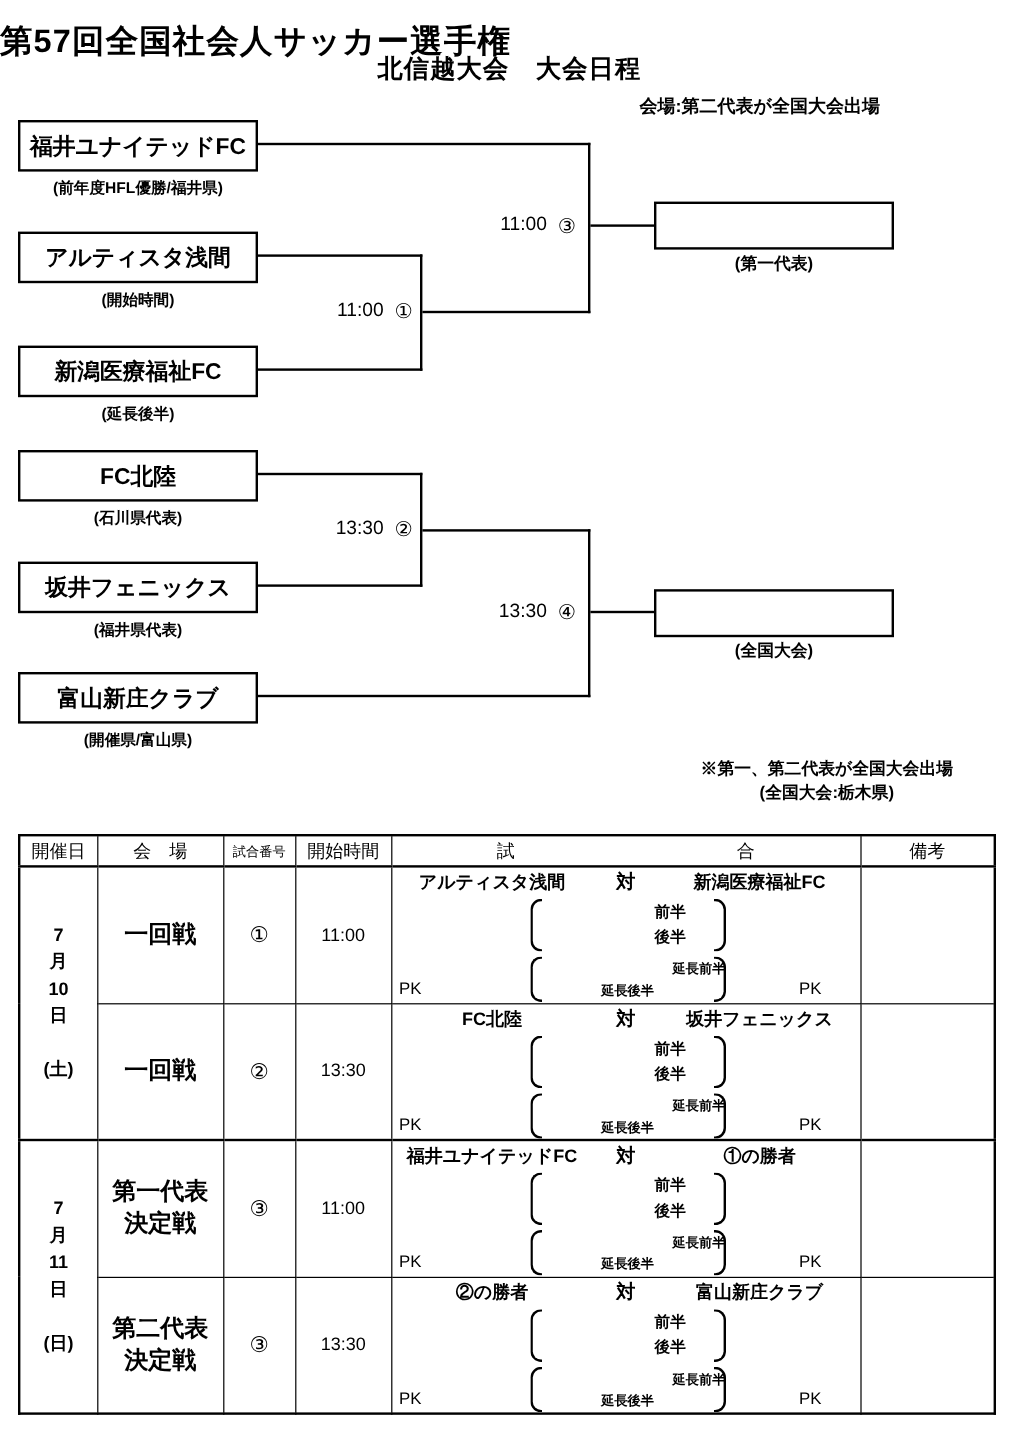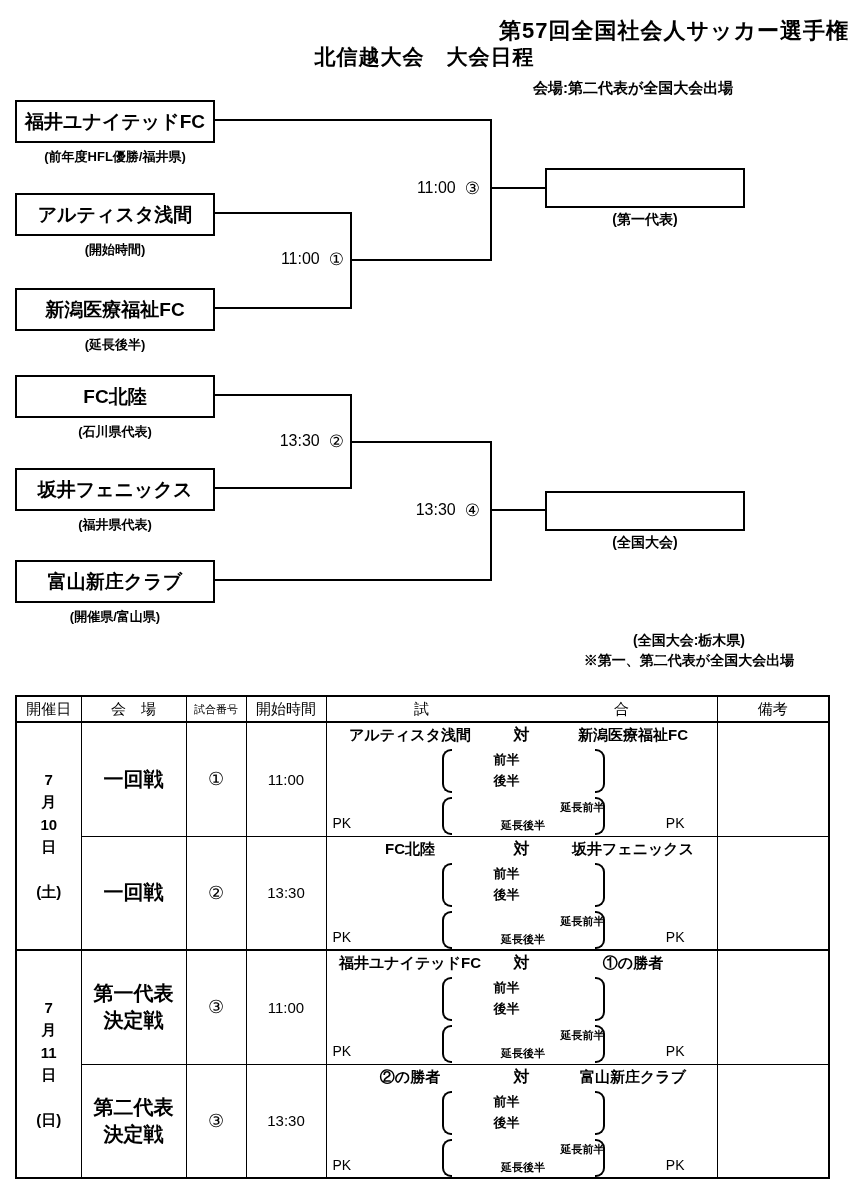--- a/index.html
+++ b/index.html
@@ -4,22 +4,22 @@
 <style>
   * { margin:0; padding:0; box-sizing:border-box; }
   html,body { background:#fff; }
   body {
     width:849px; height:1197px; position:relative;
     color:#000; font-family:"Liberation Sans", sans-serif;
   }
   .abs { position:absolute; }
 
   
-  .title1 { top:16px; left:0; width:100%; text-align:right;
-            font-size:22px; font-weight:bold; letter-spacing:1px;padding-left:28px; }
+  .title1 { top:16px; left:0; width:100%; text-align:left;
+            font-size:27px; font-weight:bold; letter-spacing:1px; }
   .title2 { top:43px; left:0; width:100%; text-align:center;
             font-size:21px; font-weight:bold; letter-spacing:1px; }
   .venue-note { top:79px; left:533px; font-size:15px; font-weight:bold; }
 
   
   .team-box { left:15px; width:200px; height:43px; border:2px solid #000;
               display:flex; align-items:center; justify-content:center;
               font-size:19px; font-weight:bold; white-space:nowrap; background:#fff; }
   .team-caption { left:0px; width:230px; text-align:center; font-size:13px;
                   font-weight:bold; white-space:nowrap; }
@@ -58,21 +58,21 @@
   .teams .vs { width:56px; text-align:center; font-size:16px; }
 
   .brk { position:absolute; width:10px; }
   .brkL { border-left:2px solid #000; border-top:2px solid #000;
           border-bottom:2px solid #000; border-radius:9px 0 0 9px; }
   .brkR { border-right:2px solid #000; border-top:2px solid #000;
           border-bottom:2px solid #000; border-radius:0 9px 9px 0; }
   .b1 { top:26px; height:44px; }
   .b2 { top:74px; height:38px; }
   .bl { left:115px; } .br { left:268px; }
-  .sc  { position:absolute; left:115px; width:130px; text-align:center;
+  .sc  { position:absolute; left:115px; width:130px; text-align:right;
          font-size:13px; font-weight:bold; }
   .sc.l1 { top:28px; } .sc.l2 { top:49px; }
   .scs { position:absolute; left:115px; width:163px; text-align:center;
          font-size:11px; font-weight:bold; }
   .scs.l3 { top:77px;text-align:right; } .scs.l4 { top:95px; }
   .pk { position:absolute; top:92px; font-size:14px; }
   .pkl { left:6px; } .pkr { right:32px; }
 </style>
 </head>
 <body>
@@ -131,22 +131,22 @@
   <span>13:30</span>
   <span class="num">④</span>
 </div>
 
 <div class="abs winner-box" style="top:168px"></div>
 <div class="abs winner-caption" style="top:211px">(第一代表)</div>
 <div class="abs winner-box" style="top:491px"></div>
 <div class="abs winner-caption" style="top:534px">(全国大会)</div>
 
 <div class="abs note" style="top:630px">
+  <div>※第一、第二代表が全国大会出場</div>
   <div>(全国大会:栃木県)</div>
-  <div>※第一、第二代表が全国大会出場</div>
 </div>
 
 <table class="sched">
   <colgroup>
     <col style="width:65px">
       <col style="width:105px">
       <col style="width:60px">
     <col style="width:80px">
       <col style="width:391px">
       <col style="width:112px">

